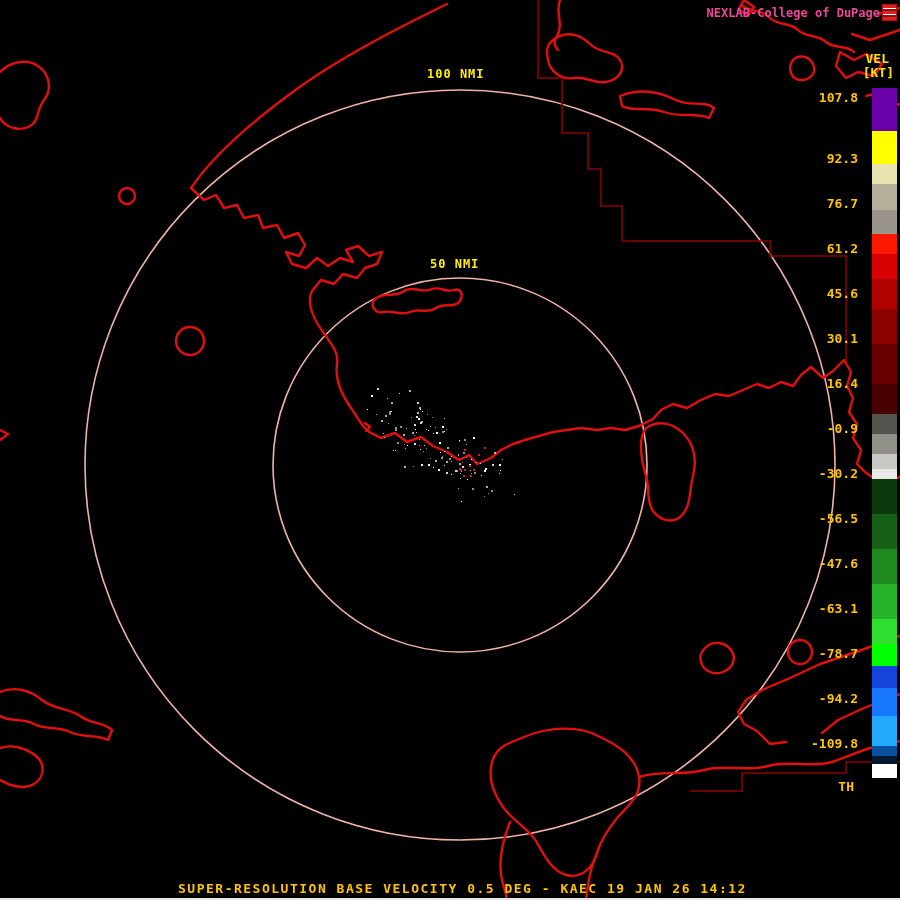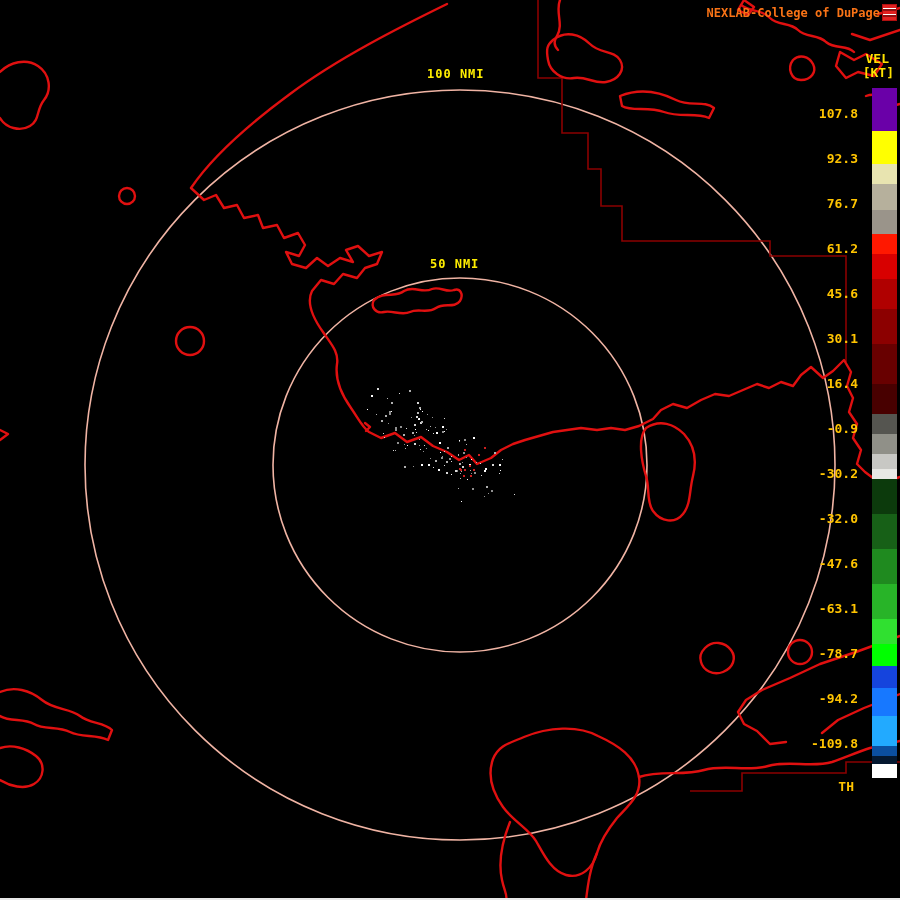--- a/index.html
+++ b/index.html
@@ -4,21 +4,21 @@
 <style>
   html,body{margin:0;padding:0;background:#000;}
   .stage{
     position:relative;width:900px;height:900px;background:#000;overflow:hidden;
     font-family:"DejaVu Sans Mono","Liberation Mono",monospace;
   }
   .map-svg{position:absolute;left:0;top:0;}
   .echo-layer{position:absolute;left:0;top:0;width:100%;height:100%;pointer-events:none;}
   .echo{position:absolute;}
   .hdr-brand{
-    position:absolute;top:6px;right:20px;color:#f97316;font-size:12px;font-weight:bold;
+    position:absolute;top:6px;right:20px;color:#ec4899;font-size:12px;font-weight:bold;
   }
   .hdr-logo{
     position:absolute;top:4px;right:3px;width:13px;height:15px;
     background:repeating-linear-gradient(180deg,#e02020 0 3px,#ffffff 3px 4px,#901010 4px 6px);
     border:1px solid #b01010;
   }
   .unit{position:absolute;color:#ffe200;font-size:13px;font-weight:bold;}
   .unit-vel{top:51px;right:11px;text-align:center;}
   .unit-kt{top:65px;right:6px;text-align:center;}
   .tick{
@@ -292,33 +292,34 @@
       <div class="seg" style="height: 25px; background: rgb(48, 224, 48);"></div>
       <div class="seg" style="height: 22px; background: rgb(0, 255, 0);"></div>
       <div class="seg" style="height: 22px; background: rgb(21, 68, 221);"></div>
       <div class="seg" style="height: 28px; background: rgb(23, 120, 255);"></div>
       <div class="seg" style="height: 30px; background: rgb(34, 170, 255);"></div>
       <div class="seg" style="height: 10px; background: rgb(11, 79, 160);"></div>
       <div class="seg" style="height: 8px; background: rgb(4, 24, 48);"></div>
       <div class="seg" style="height: 14px; background: rgb(255, 255, 255);"></div>
     </div>
   <div id="ticks">
-      <div class="tick" style="top: 113px;">107.8</div>
+      <div class="tick" style="top: 97px;">107.8</div>
       <div class="tick" style="top: 158px;">92.3</div>
       <div class="tick" style="top: 203px;">76.7</div>
       <div class="tick" style="top: 248px;">61.2</div>
       <div class="tick" style="top: 293px;">45.6</div>
       <div class="tick" style="top: 338px;">30.1</div>
       <div class="tick" style="top: 383px;">16.4</div>
       <div class="tick" style="top: 428px;">-0.9</div>
       <div class="tick" style="top: 473px;">-30.2</div>
-      <div class="tick" style="top: 518px;">-32.0</div>
+      <div class="tick" style="top: 518px;">-56.5</div>
       <div class="tick" style="top: 563px;">-47.6</div>
       <div class="tick" style="top: 608px;">-63.1</div>
       <div class="tick" style="top: 653px;">-78.7</div>
       <div class="tick" style="top: 698px;">-94.2</div>
       <div class="tick" style="top: 743px;">-109.8</div>
     </div>
   <div class="th-label">TH</div>
 
+  <div class="footer-title">SUPER-RESOLUTION BASE VELOCITY 0.5 DEG - KAEC 19 JAN 26 14:12</div>
   <div class="bottom-line"></div>
 
 </div>
 
 </body></html>

